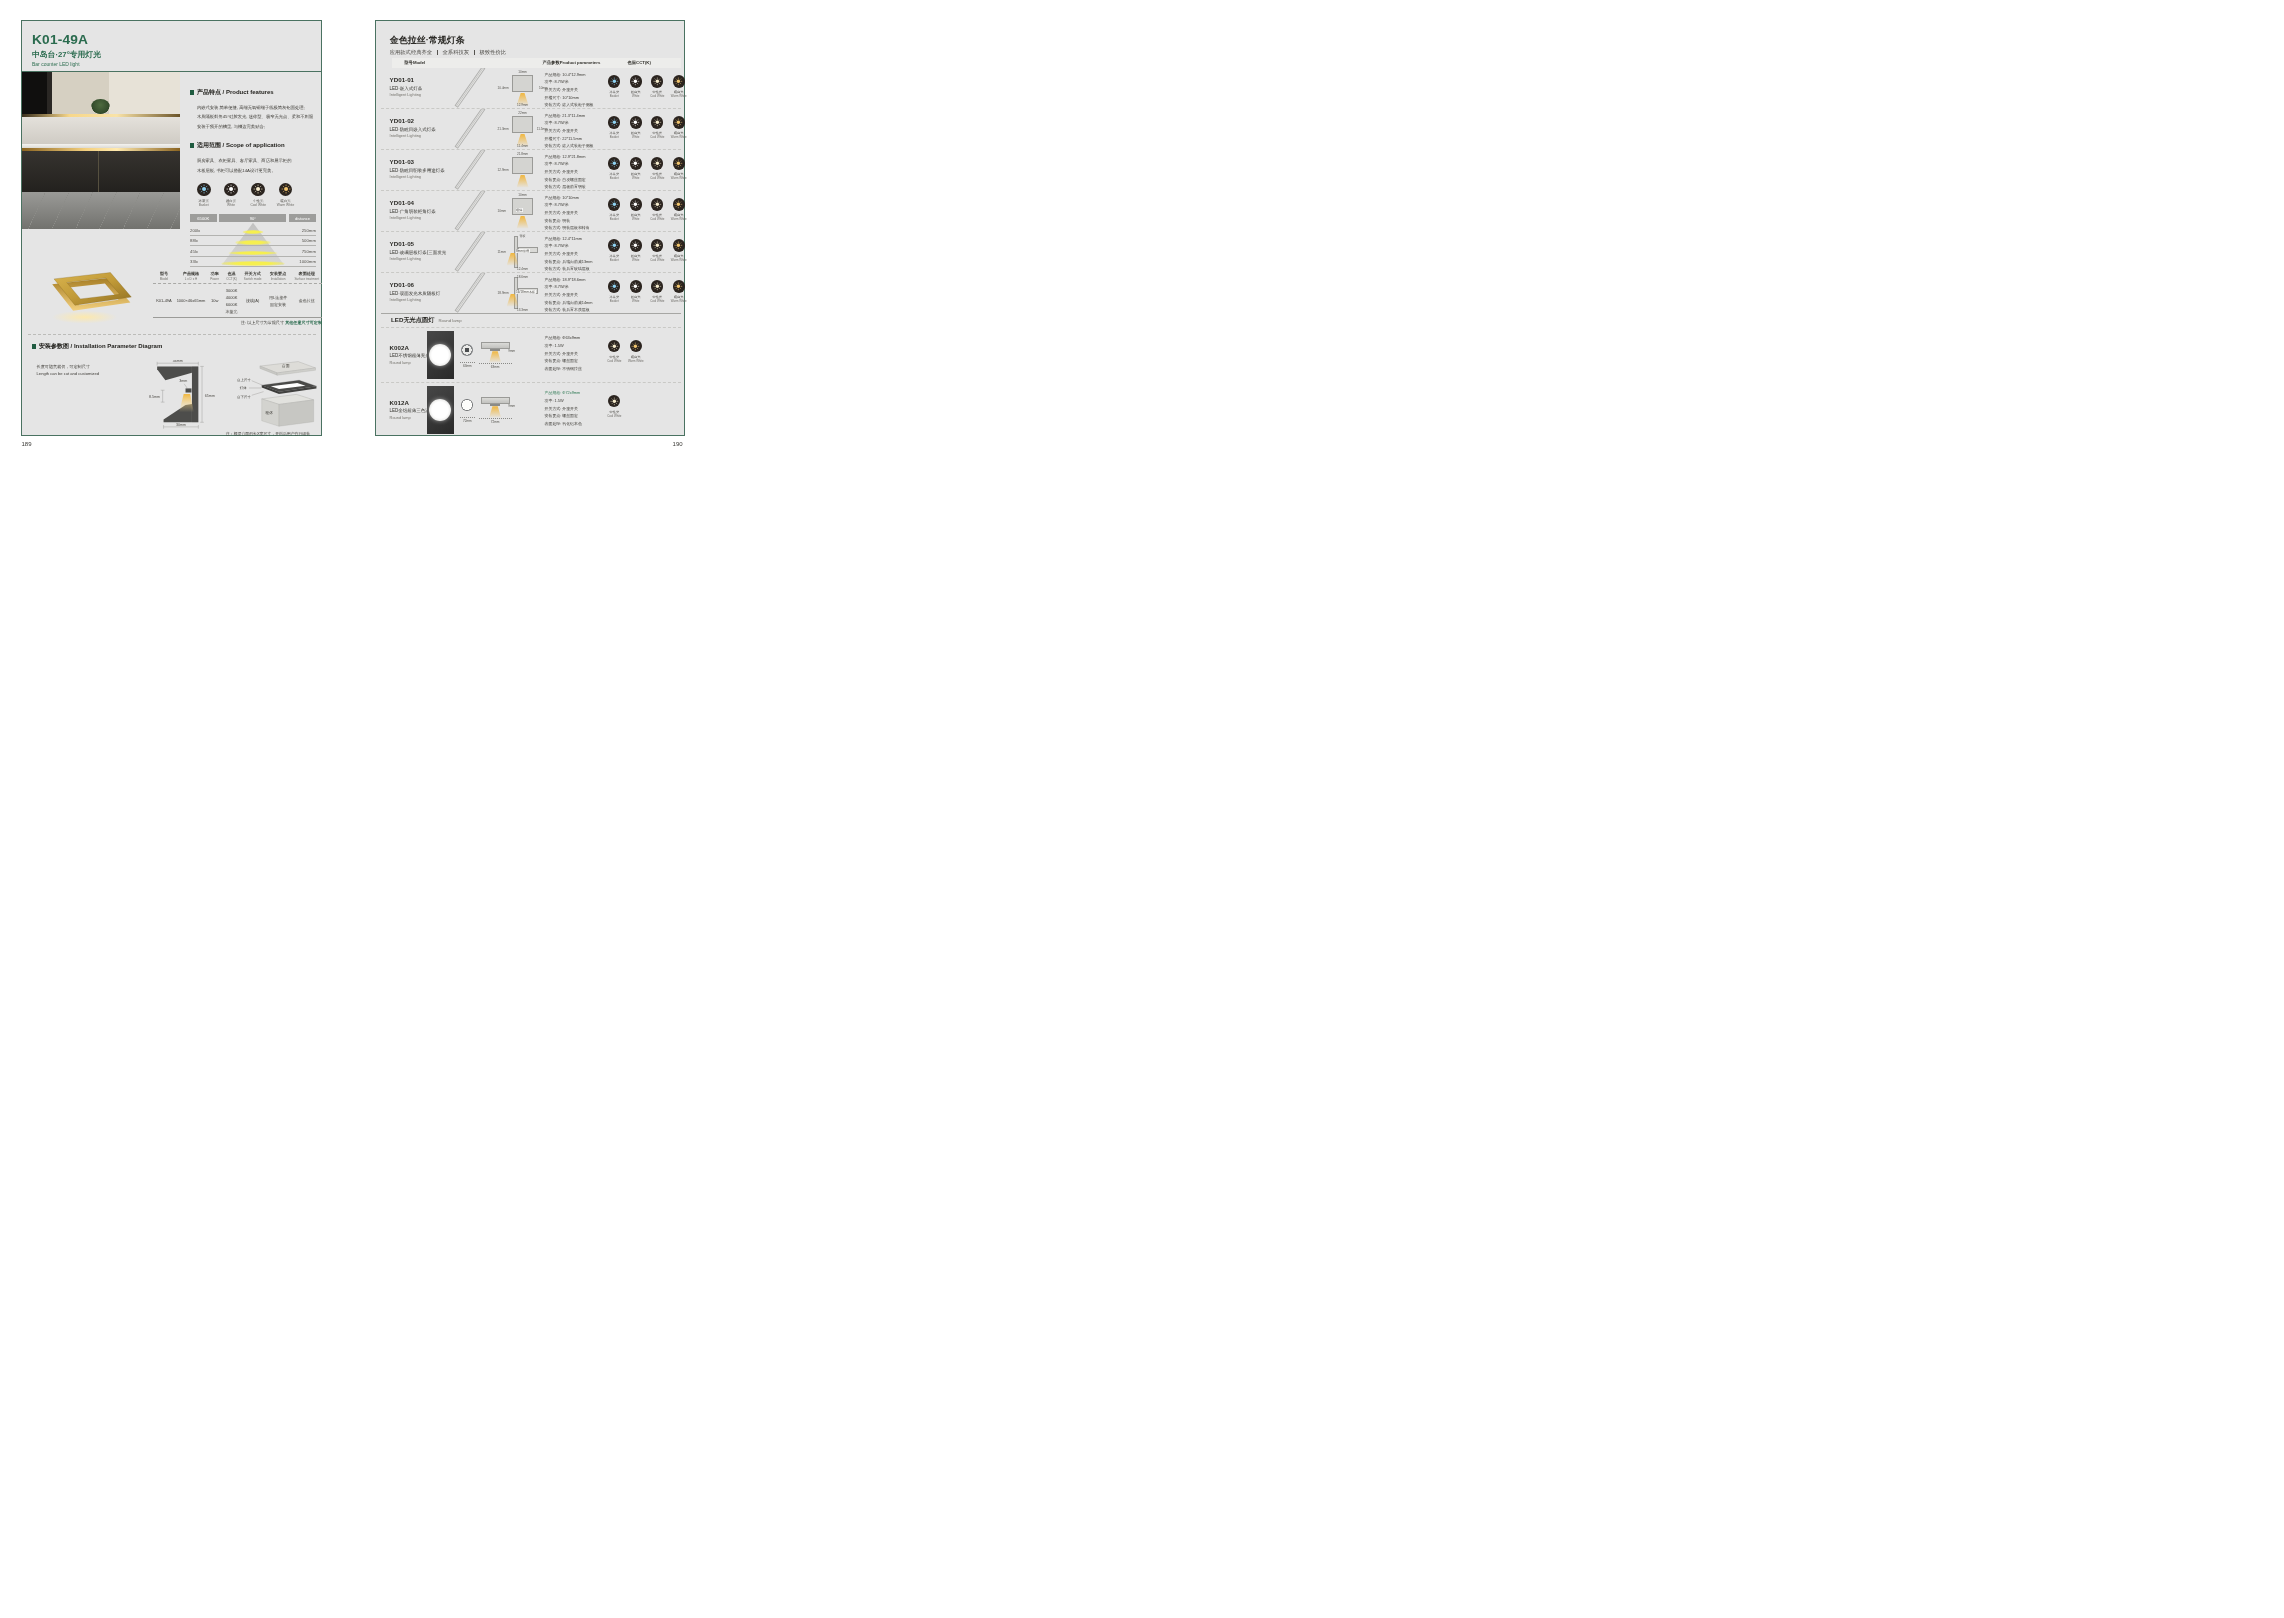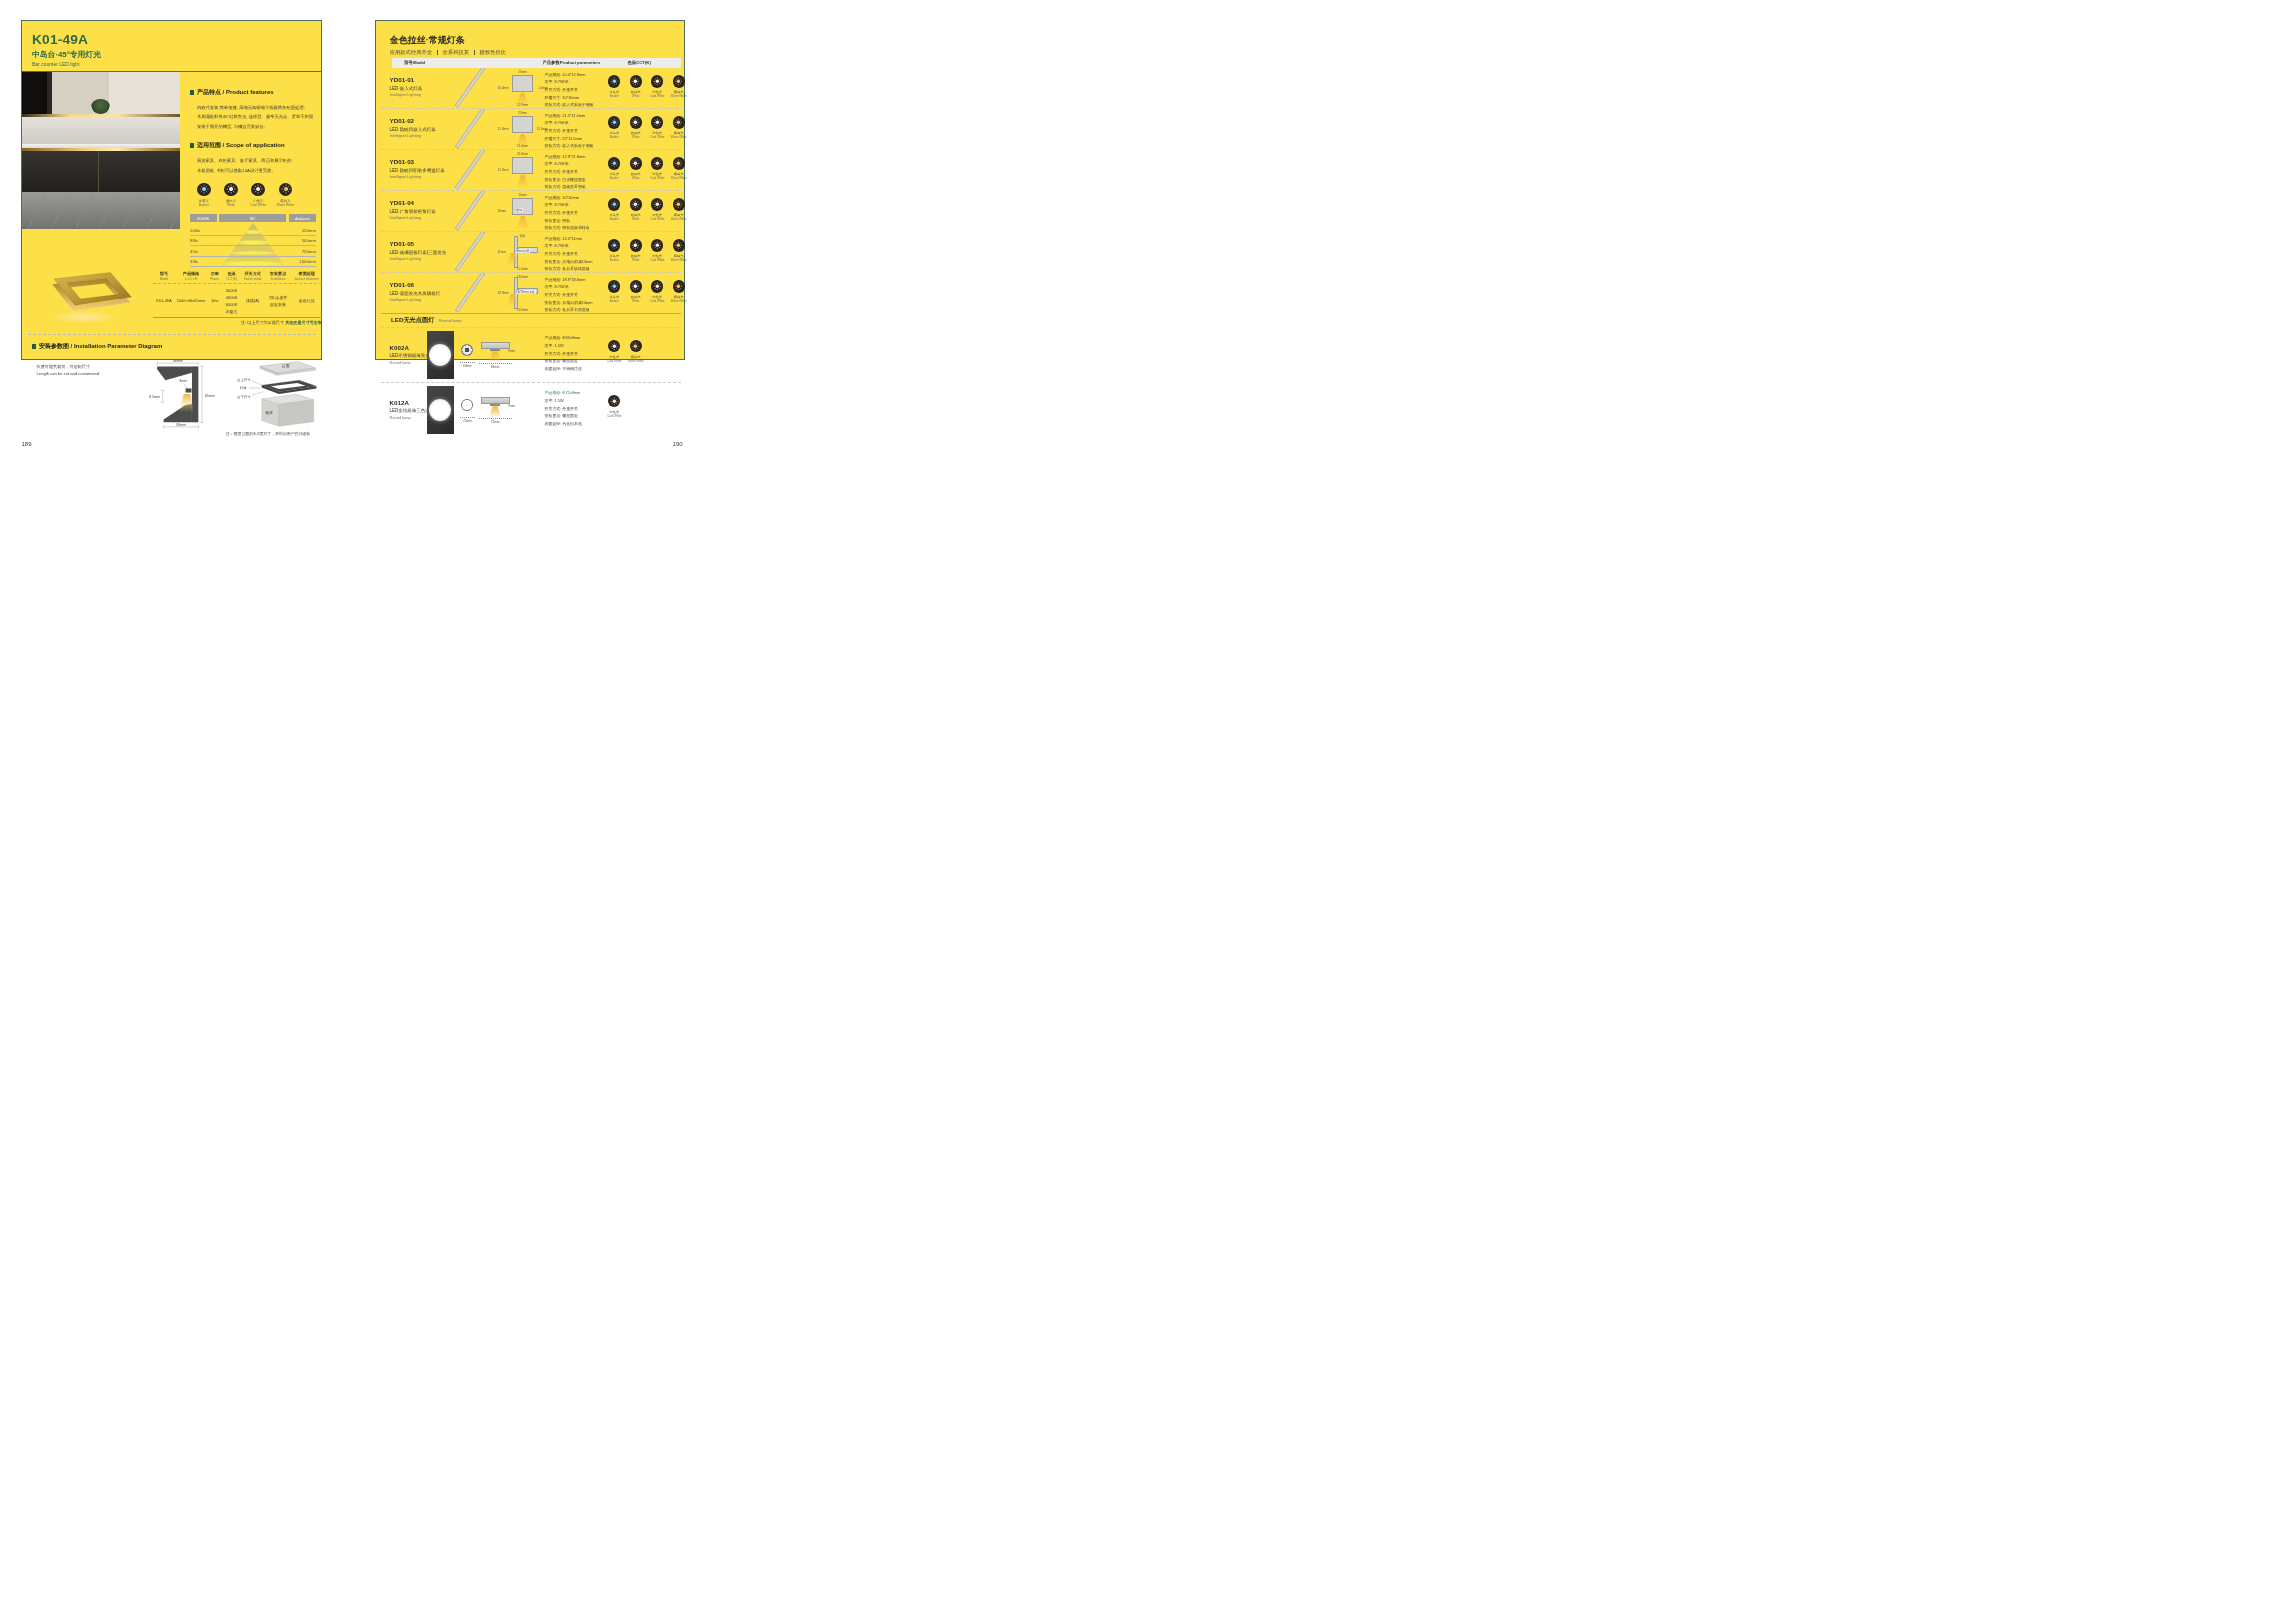--- a/index.html
+++ b/index.html
@@ -1,20 +1,20 @@
 <!DOCTYPE html>
 <html style="font-size:7.3px"><head>
 <meta charset="utf-8">
 <style>
   * { margin:0; padding:0; box-sizing:border-box; }
   html,body { background:#fff; }
   body { font-family:"Liberation Sans","DejaVu Sans",sans-serif; color:#33312d; }
   .sheet { position:relative; width:705px; height:460px; background:#fff; overflow:hidden; }
 
-  .page { position:absolute; top:20px; height:340px; border:0.5px solid #4a7261; background:#fde047; }
+  .page { position:absolute; top:20px; height:416px; border:0.5px solid #4a7261; background:#e5e5e5; }
   .page-left  { left:21px;  width:301px; }
   .page-right { left:375px; width:310px; }
   .pagenum { position:absolute; font-size:6px; color:#3b3a36; }
   .pagenum-left  { left:21.5px;  top:441px; }
   .pagenum-right { right:22.4px; top:441px; }
 
   
   .lp-header { position:absolute; left:0; top:0; width:100%; height:51px; border-bottom:0.5px solid #4a7261; padding:11px 0 0 10px; }
   .lp-model { font-size:13.7px; font-weight:800; color:#2a6b4e; letter-spacing:0.2px; }
   .lp-title-cn { font-size:7.8px; font-weight:700; color:#2a6b4e; margin-top:1.8px; }
@@ -148,21 +148,21 @@
 </style>
 </head>
 <body>
 
 <div class="sheet">
 
   <div class="page page-left">
 
     <div class="lp-header">
       <div class="lp-model">K01-49A</div>
-      <div class="lp-title-cn">中岛台·45°专用灯光</div>
+      <div class="lp-title-cn">中岛台·27°专用灯光</div>
       <div class="lp-title-en">Bar counter LED light</div>
     </div>
 
     <div class="kitchen">
       <div class="k-cab"></div>
       <div class="k-light"></div>
       <div class="k-splash"></div>
       <div class="k-counter"></div>
       <div class="k-strip"></div>
       <div class="k-island">

